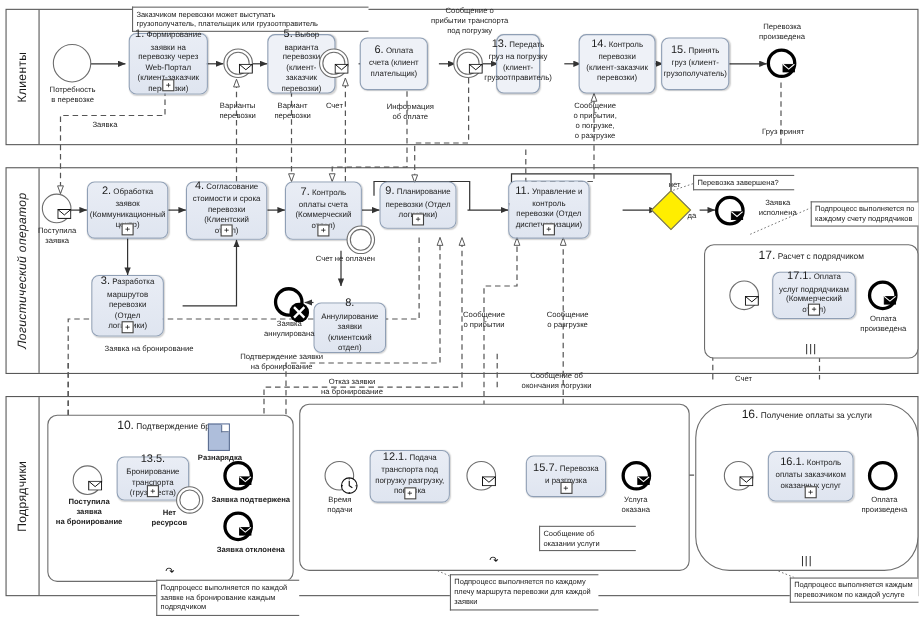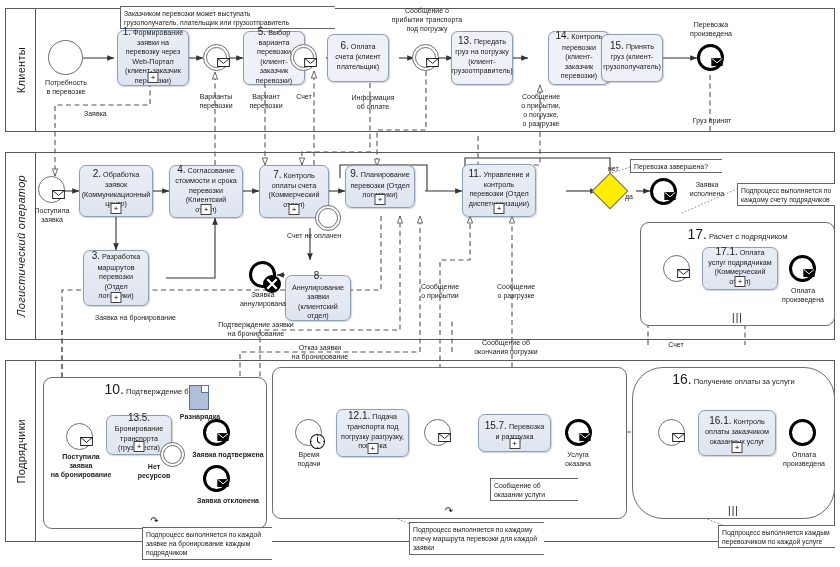--- a/index.html
+++ b/index.html
@@ -46,21 +46,21 @@
   
   .note{position:absolute;font-size:6.8px;color:#1a1a1a;line-height:1.35;
      border-left:1px solid #666;border-top:1px solid #666;border-bottom:1px solid #666;
      padding:1.5px 3px 1.5px 3px;background:#fff;box-sizing:border-box;}
 
   
   .subproc{position:absolute;box-sizing:border-box;border:1px solid #6d6d6d;
      border-radius:9px;background:#fff;}
   .subproc-title{position:absolute;top:3px;left:0;width:100%;text-align:center;
      font-size:7.6px;color:#1b1b1b;}
-  .subproc-title .num{font-size:14px;}
+  .subproc-title .num{font-size:11px;}
   .marker{position:absolute;bottom:2px;left:50%;transform:translateX(-50%);
      font-size:10px;color:#111;line-height:1;letter-spacing:1px;}
 
   
   .gw{position:absolute;background:#ffee00;border:1px solid #6d6d6d;
      transform:rotate(45deg);box-sizing:border-box;}
 
   
   .dataobj{position:absolute;background:#aebedb;border:1px solid #5d6f92;box-sizing:border-box;}
   .dataobj .fold{position:absolute;right:0;top:0;width:6px;height:6px;
@@ -250,26 +250,26 @@
   <div class="ev inter" style="left:412px;top:44px;width:27px;height:27px;">
     <span class="glyph">
       <svg class="envelope" width="13" height="9" viewBox="0 0 14 10">
           <rect x="0.5" y="0.5" width="13" height="9" fill="#fff" stroke="#111" stroke-width="1"></rect>
           <path d="M0.5,0.5 L7,6 L13.5,0.5" fill="none" stroke="#111" stroke-width="1"></path>
         </svg>
     </span>
   </div>
   <div class="lbl" style="left:386px;top:6px;width:82px;">Сообщение о<br>прибытии транспорта<br>под погрузку</div>
 
-  <div class="task plain" style="left:451px;top:31px;width:62px;height:54px;">
+  <div class="task plain" style="left:451px;top:31px;width:40px;height:54px;">
     <div><span class="num">13.</span>
       <span> Передать груз на погрузку (клиент-грузоотправитель)</span></div>
   </div>
 
-  <div class="task plain" style="left:548px;top:31px;width:62px;height:54px;">
+  <div class="task plain" style="left:526px;top:31px;width:70px;height:54px;">
     <div><span class="num">14.</span>
       <span> Контроль перевозки (клиент-заказчик перевозки)</span></div>
   </div>
   <div class="lbl" style="left:505px;top:92px;width:72px;">Сообщение<br>о прибытии,<br>о погрузке,<br>о разгрузке</div>
 
   <div class="task plain" style="left:601px;top:34px;width:62px;height:48px;">
     <div><span class="num">15.</span>
       <span> Принять груз (клиент-грузополучатель)</span></div>
   </div>
 

